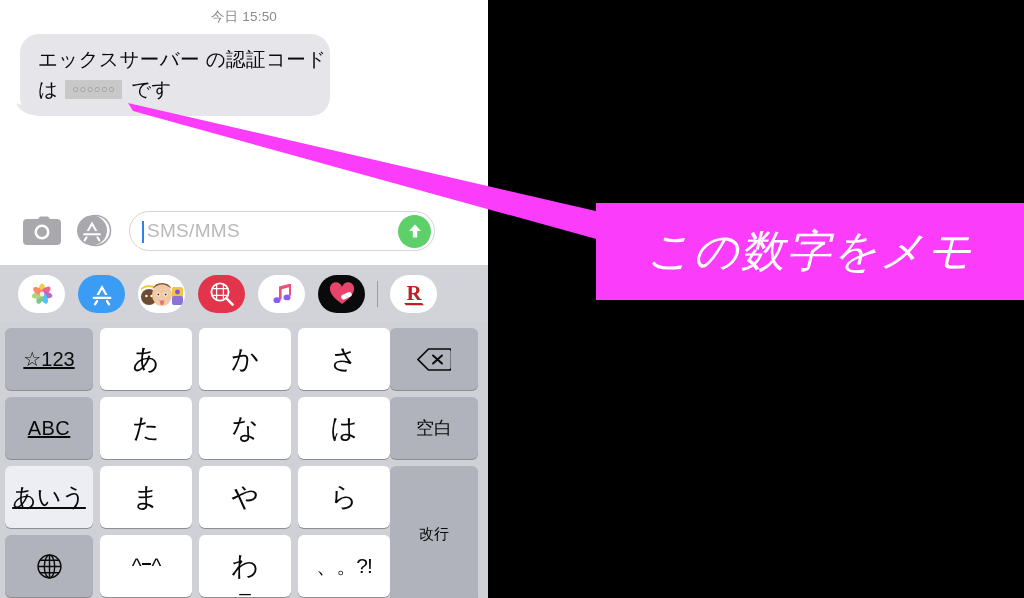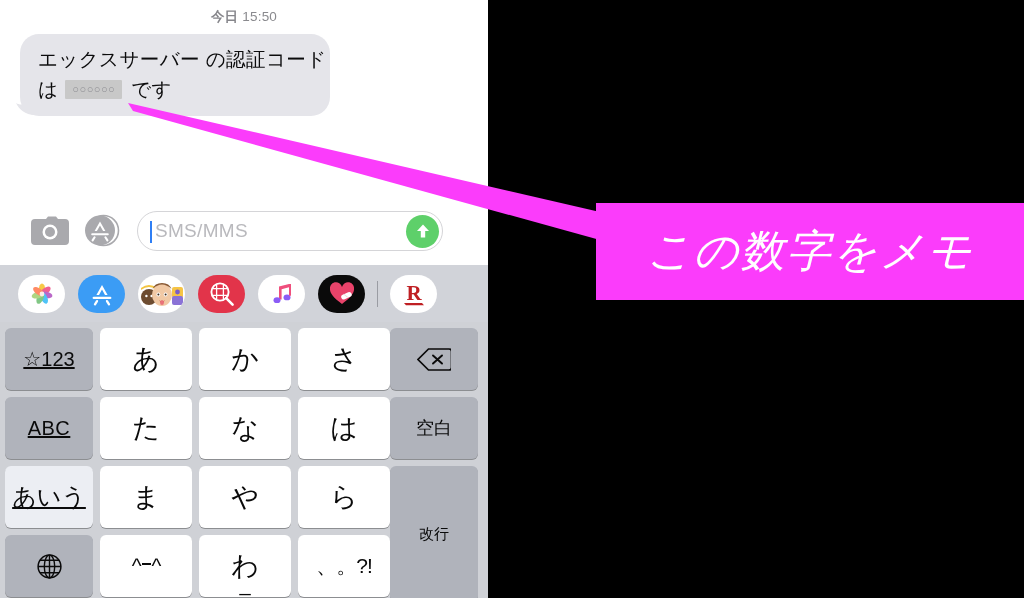--- a/index.html
+++ b/index.html
@@ -36,21 +36,21 @@
   #msg-timestamp {
     position: absolute;
     top: 8px;
     left: 0;
     width: 488px;
     text-align: center;
     font-size: 13.5px;
     color: #8a8a8e;
     letter-spacing: 0.2px;
   }
-  #msg-timestamp .ts-day { font-weight: bold; color: #86868b; }
+  #msg-timestamp .ts-day { font-weight: normal; color: #86868b; }
 
   #message-bubble {
     position: absolute;
     left: 20px;
     top: 34px;
     width: 310px;
     background: #e5e5ea;
     border-radius: 19px;
     padding: 10px 16px 12px 18px;
     box-sizing: border-box;
@@ -88,21 +88,20 @@
   
   #input-bar {
     position: absolute;
     left: 0;
     top: 196px;
     width: 488px;
     height: 69px;
     background: #ffffff;
     display: flex;
     align-items: center;
-    padding-left: 8px;
   }
   #camera-button {
     width: 44px; height: 38px;
     margin-left: 20px;
     display: flex; align-items: center; justify-content: center;
   }
   #appstore-button {
     width: 40px; height: 40px;
     margin-left: 10px;
     display: flex; align-items: center; justify-content: center;

